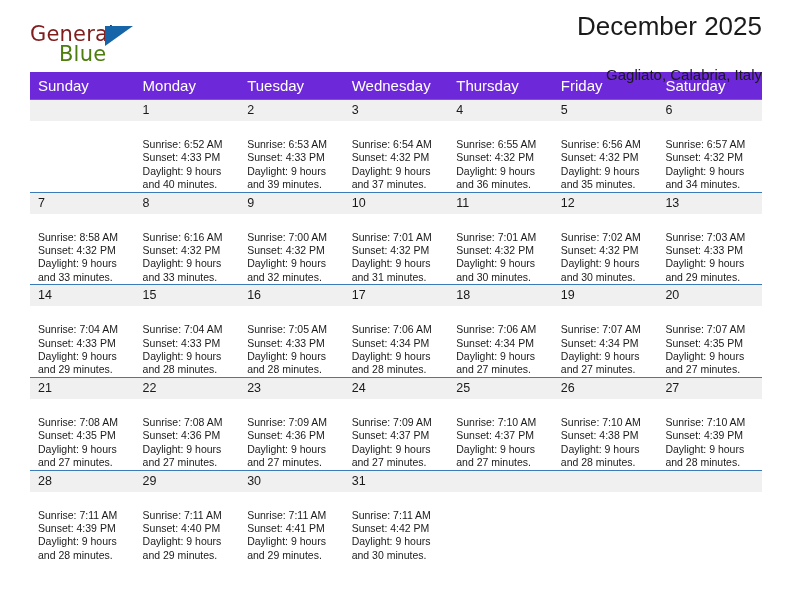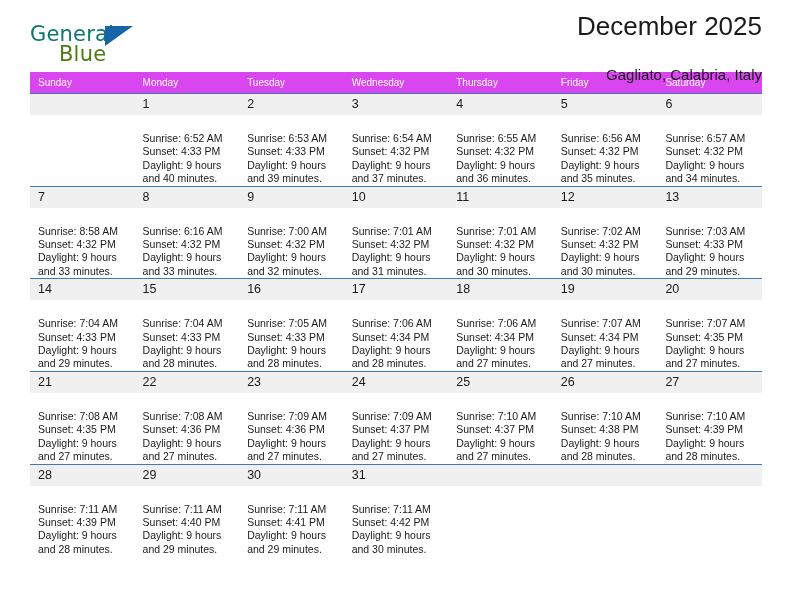--- a/index.html
+++ b/index.html
@@ -35,21 +35,21 @@
     margin-top: 22px;
     width: 150px;
     height: 48px;
   }
   .brand-general {
     position: absolute;
     left: 0;
     top: 0;
     font-size: 21px;
     letter-spacing: 0.2px;
-    color: #0f766e;
+    color: #7f1d1d;
     font-family: "DejaVu Sans", sans-serif;
   }
   .brand-blue {
     position: absolute;
     left: 29px;
     top: 20px;
     font-size: 21px;
     letter-spacing: 0.2px;
     color: #4d7c0f;
     font-family: "DejaVu Sans", sans-serif;
@@ -82,23 +82,23 @@
     white-space: nowrap;
   }
 
   
   .calendar {
     width: 732px;
     border-collapse: collapse;
     table-layout: fixed;
   }
   .calendar th {
-    background: #d946ef;
+    background: #6d28d9;
     color: #ffffff;
-    font-size: 10px;
+    font-size: 15px;
     font-weight: normal;
     text-align: left;
     padding: 5px 0 5px 8px;
     height: 19px;
     box-sizing: border-box;
     margin-top: 32px;
   }
   .calendar td {
     width: 104.57px;
     vertical-align: top;

